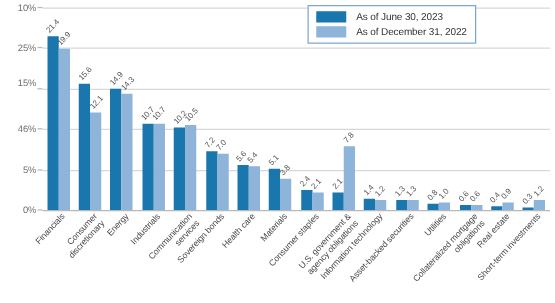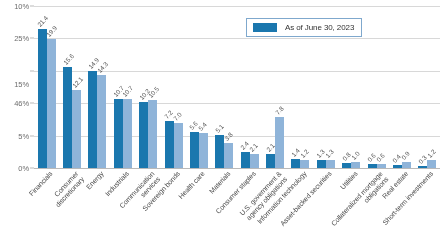--- a/index.html
+++ b/index.html
@@ -81,21 +81,21 @@
     text-align:right;
     transform-origin:right top;
     transform:rotate(-47deg);
     line-height:8.2px;
     letter-spacing:-0.1px;
   }
 
   
   .legend{
     position:absolute;
-    left:246px;top:18px;
+    left:246px;top:4px;
     border:1px solid #7fa8cd;
     background:#ffffff;
     padding:4px 7px 4px 6px;
     display:flex;flex-direction:column;gap:3px;
   }
   .legend-row{display:flex;align-items:center;gap:8px;}
   .swatch{width:24px;height:9px;display:block;}
   .legend-text{font-size:8px;color:#333333;white-space:nowrap;letter-spacing:-0.1px;}
 </style>
 </head>
@@ -104,21 +104,21 @@
 <div id="chart-root">
 
   <div class="y-axis">
       <div class="y-tick-mark" style="top: 162px;"></div>
       <div class="y-tick" style="top: 162px;">0%</div>
       <div class="y-tick-mark" style="top: 129.6px;"></div>
       <div class="y-tick" style="top: 129.6px;">5%</div>
       <div class="y-tick-mark" style="top: 97.2px;"></div>
       <div class="y-tick" style="top: 97.2px;">46%</div>
       <div class="y-tick-mark" style="top: 64.8px;"></div>
-      <div class="y-tick" style="top: 78px;">15%</div>
+      <div class="y-tick" style="top: 60px;">15%</div>
       <div class="y-tick-mark" style="top: 32.4px;"></div>
       <div class="y-tick" style="top: 32.4px;">25%</div>
       <div class="y-tick-mark" style="top: 0px;"></div>
       <div class="y-tick" style="top: 0px;">10%</div>
     </div>
 
   <div class="plot-area">
     <div class="grid-layer">
         <div class="gridline base" style="top: 162px;"></div>
         <div class="gridline" style="top: 129.6px;"></div>
@@ -280,15 +280,19 @@
 obligations</div>
       <div class="cat" style="right: 36.0625px;">Real estate</div>
       <div class="cat" style="right: 10.6875px;">Short-term investments</div>
     </div>
 
   <div class="legend">
     <div class="legend-row">
       <span class="swatch" style="background: rgb(26, 119, 174);"></span>
       <span class="legend-text">As of June 30, 2023</span>
     </div>
+    <div class="legend-row">
+      <span class="swatch" style="background: rgb(143, 180, 217);"></span>
+      <span class="legend-text">As of December 31, 2022</span>
+    </div>
   </div>
 
 </div>
 
 </body></html>

